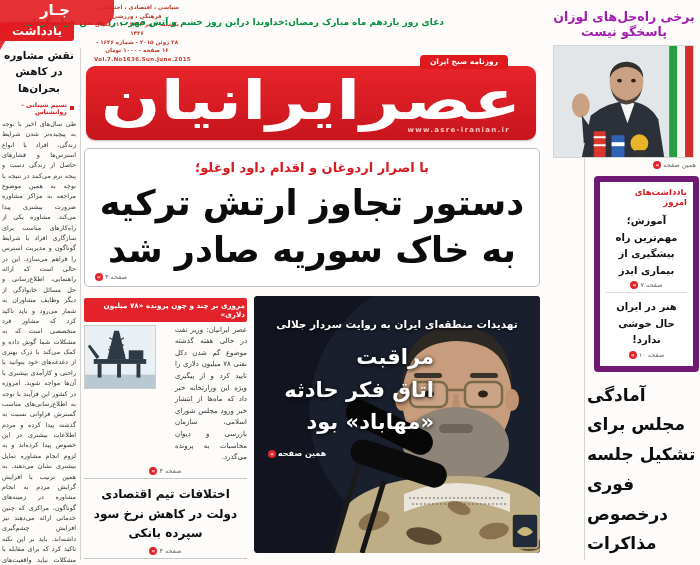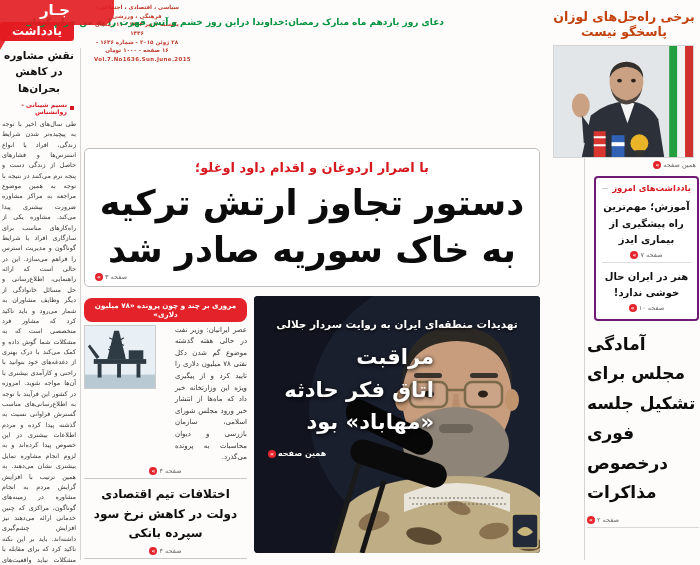--- a/index.html
+++ b/index.html
@@ -46,36 +46,36 @@
   .pageref.light { color:#fff; font-size:8px; font-weight:bold; }
 
   .middle-row { position:absolute; top:296px; left:0; right:0; height:257px; display:flex; gap:7px; }
   .photo-card { flex:1; position:relative; border-radius:4px; overflow:hidden; background:#12151f; }
   .photo-card svg { position:absolute; inset:0; width:100%; height:100%; }
   .photo-kicker { position:absolute; top:22px; left:0; right:0; text-align:center; color:#fff; font-size:10.5px; font-weight:bold; text-shadow:0 1px 3px #000; }
   .photo-headline { position:absolute; top:45px; left:12px; width:168px; text-align:right; font-size:21px; font-weight:bold; color:#fff; line-height:1.55; text-shadow:0 1px 4px #000; }
   .photo-pr { position:absolute; top:153px; left:14px; }
 
   .news-col { width:163px; flex:none; display:flex; flex-direction:column; }
-  .red-kicker { background:#e4222a; color:#fff; font-size:7.2px; font-weight:bold; text-align:center; padding:2.5px 2px 3px; border-radius:8px; margin:2px 0 3px; }
+  .red-kicker { background:#e4222a; color:#fff; font-size:7.2px; font-weight:bold; padding:2.5px 2px 3px; border-radius:2px; margin:2px 0 3px; }
   .news-col h2 { font-size:14px; text-align:center; margin:2px 0 4px; color:#0e0e0e; }
   .brief h2 { font-size:12px; line-height:1.65; margin:3px 0 2px; }
   .rig-row { display:flex; gap:19px; margin-top:2px; }
   .rig-row p { flex:1; font-size:7px; line-height:1.66; text-align:justify; margin:0; color:#333; }
   .rig { width:72px; height:64px; border:1px solid #ccc; margin:0; flex:none; background:#e9f0f5; }
   .mk-row { display:flex; justify-content:center; margin:3px 0 1px; }
   hr.nd { border:none; border-top:1px solid #c9c9c9; margin:2px 0 3px; width:100%; }
 
   
   .col-right { position:absolute; left:548px; top:0; width:152px; height:565px; display:flex; flex-direction:column; align-items:flex-start; }
-  .top-head { font-size:12.5px; font-weight:bold; text-align:center; width:100%; margin:9px 0 6px; color:#c2410c; }
+  .top-head { font-size:12.5px; font-weight:bold; text-align:center; width:100%; margin:9px 0 6px; color:#a21caf; }
   .araghchi { width:141px; height:113px; margin:0 1px 2px 0; border:1px solid #d5d5d5; background:#e3e6e8; flex:none; align-self:center; }
   .araghchi svg { width:100%; height:100%; display:block; }
   .ar-pr { margin:1px 4px 5px; }
-  .notes-box { width:105px; border:2px solid #701a75; border-radius:4px; padding:5px 6px 2px; margin:2px 1px 6px 0; background:#fff; }
+  .notes-box { width:105px; border:6px solid #701a75; border-radius:4px; padding:5px 6px 2px; margin:2px 1px 6px 0; background:#fff; }
   .nb-title { display:flex; align-items:center; gap:4px; color:#d6181f; font-size:8.5px; font-weight:bold; }
   .nb-title::after { content:""; flex:1; border-top:1px solid #ccc; }
   .nb-item { font-size:10px; font-weight:bold; text-align:center; margin:6px 0 2px; line-height:1.65; color:#111; }
   .nb-mk { display:flex; justify-content:center; padding-bottom:3px; margin-bottom:2px; }
   .nb-mk.rule { border-bottom:1px solid #ddd; }
   .majlis-head { font-size:17px; font-weight:bold; text-align:left; width:112px; margin:3px 1px 5px 0; line-height:1.75; color:#0d0d0d; }
   .rc-body { width:112px; font-size:7.3px; line-height:1.66; text-align:justify; color:#333; margin:0 1px 0 0; }
   .rc-mk { width:112px; display:flex; align-items:center; justify-content:flex-start; gap:3px; border-bottom:1px solid #d8d8d8; padding:3px 0; margin:0 1px 4px 0; direction:ltr; }
 </style>
 </head>
@@ -104,20 +104,25 @@
   <main class="col-center">
 
     <div class="dateblock">
       <div>سیاسی ، اقتصادی ، اجتماعی ، فرهنگی ، ورزشی</div>
       <div>یکشنبه ۷ تیر ۱۳۹۴ - ۱۱ رمضان ۱۴۳۶</div>
       <div>۲۸ ژوئن ۲۰۱۵ - شماره ۱۶۳۶ - ۱۶ صفحه - ۱۰۰۰ تومان</div>
       <div class="latin">Vol.7.No1636.Sun.June.2015</div>
     </div>
     <div class="dua">دعای روز یازدهم ماه مبارک رمضان:خداوندا دراین روز خشم و آتش قهرت را به من حرام گردان.</div>
 
+    <div class="logo-box">
+      <div class="tagline">روزنامه صبح ایران</div>
+      <div class="logo-text">عصرایرانیان</div>
+      <div class="website">www.asre-iranian.ir</div>
+    </div>
 
     <section class="lead-box">
       <div class="lead-kicker">با اصرار اردوغان و اقدام داود اوغلو؛</div>
       <h1><span>دستور تجاوز ارتش ترکیه</span><br><span>به خاک سوریه صادر شد</span></h1>
       <span class="pageref lead-pr">
         <span class="pr-dot"></span>
         <span>صفحه ۳</span>
       </span>
     </section>
 

